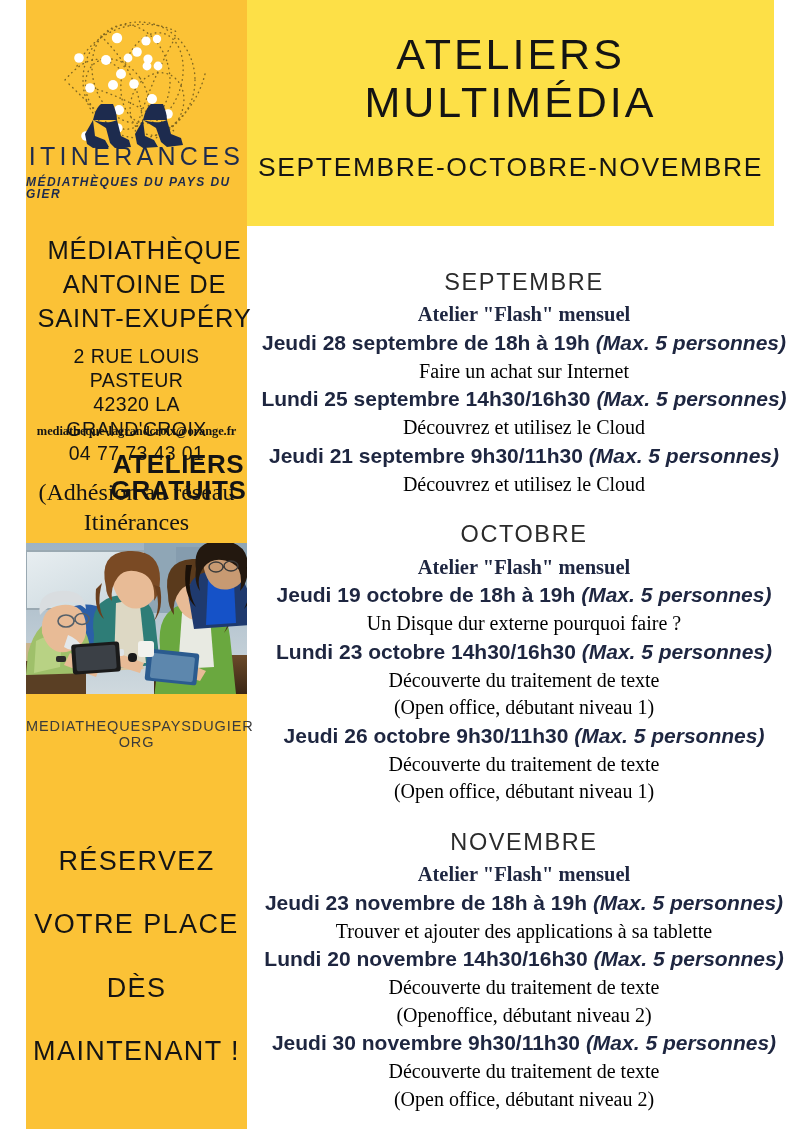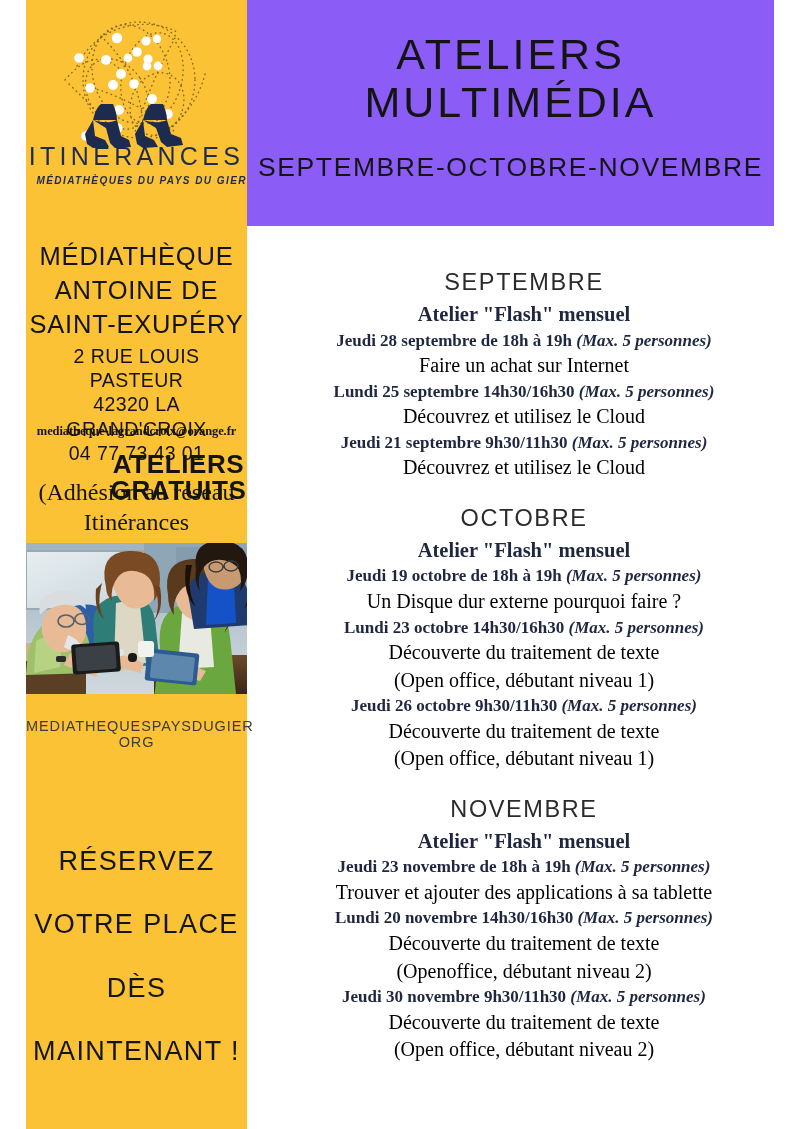--- a/index.html
+++ b/index.html
@@ -17,21 +17,21 @@
     -webkit-font-smoothing: antialiased;
   }
 
   
   .panel-header {
     position: absolute;
     left: 247px;
     top: 0;
     width: 527px;
     height: 226px;
-    background: #8b5cf6;
+    background: #fde047;
     box-sizing: border-box;
   }
   .panel-left {
     position: absolute;
     left: 26px;
     top: 0;
     width: 221px;
     height: 1129px;
     background: #fbc236;
     box-sizing: border-box;
@@ -93,46 +93,47 @@
     font-size: 25px;
     letter-spacing: 4.3px;
     color: #1d2b4e;
     line-height: 1;
   }
   .logo-tag {
     position: absolute;
     left: 0;
     top: 170px;
     width: 100%;
-    text-align: right;
+    text-align: left;
     font-family: "Liberation Sans", sans-serif;
     font-style: italic;
     font-weight: 700;
-    font-size: 10px;
+    font-size: 12px;
     letter-spacing: 1.45px;
     color: #1d2b4e;
     line-height: 1;
   }
 
   
   .side-block {
     position: absolute;
     left: 26px;
     width: 221px;
     text-align: center;
     color: #141414;
     font-family: "Liberation Sans", sans-serif;
   }
   .side-name {
-    top: 240px;
+    top: 234px;
     font-size: 25.5px;
     font-weight: 300;
     letter-spacing: 0.8px;
     line-height: 1.33;
     white-space: pre-line;
+    margin-left: 8px;
   }
   .side-addr {
     top: 344px;
     font-size: 19.5px;
     font-weight: 300;
     letter-spacing: 0.4px;
     line-height: 1.24;
     white-space: pre-line;
   }
   .side-mail {
@@ -207,23 +208,23 @@
     margin-bottom: 3px;
   }
   .flash-label {
     font-family: "Liberation Serif", serif;
     font-weight: 700;
     font-size: 20.5px;
     color: #1e2640;
     line-height: 1.38;
   }
   .sess-head {
-    font-family: Liberation Serif, serif;
-    font-weight: 700;
-    font-size: 17px;
+    font-family: Liberation Sans, sans-serif;
+    font-weight: 700;
+    font-size: 21px;
     color: #1e2640;
     line-height: 1.38;
   }
   .sess-head .max {
     font-style: italic;
     font-weight: 700;
   }
   .sess-desc {
     font-family: "Liberation Serif", serif;
     font-weight: 400;

